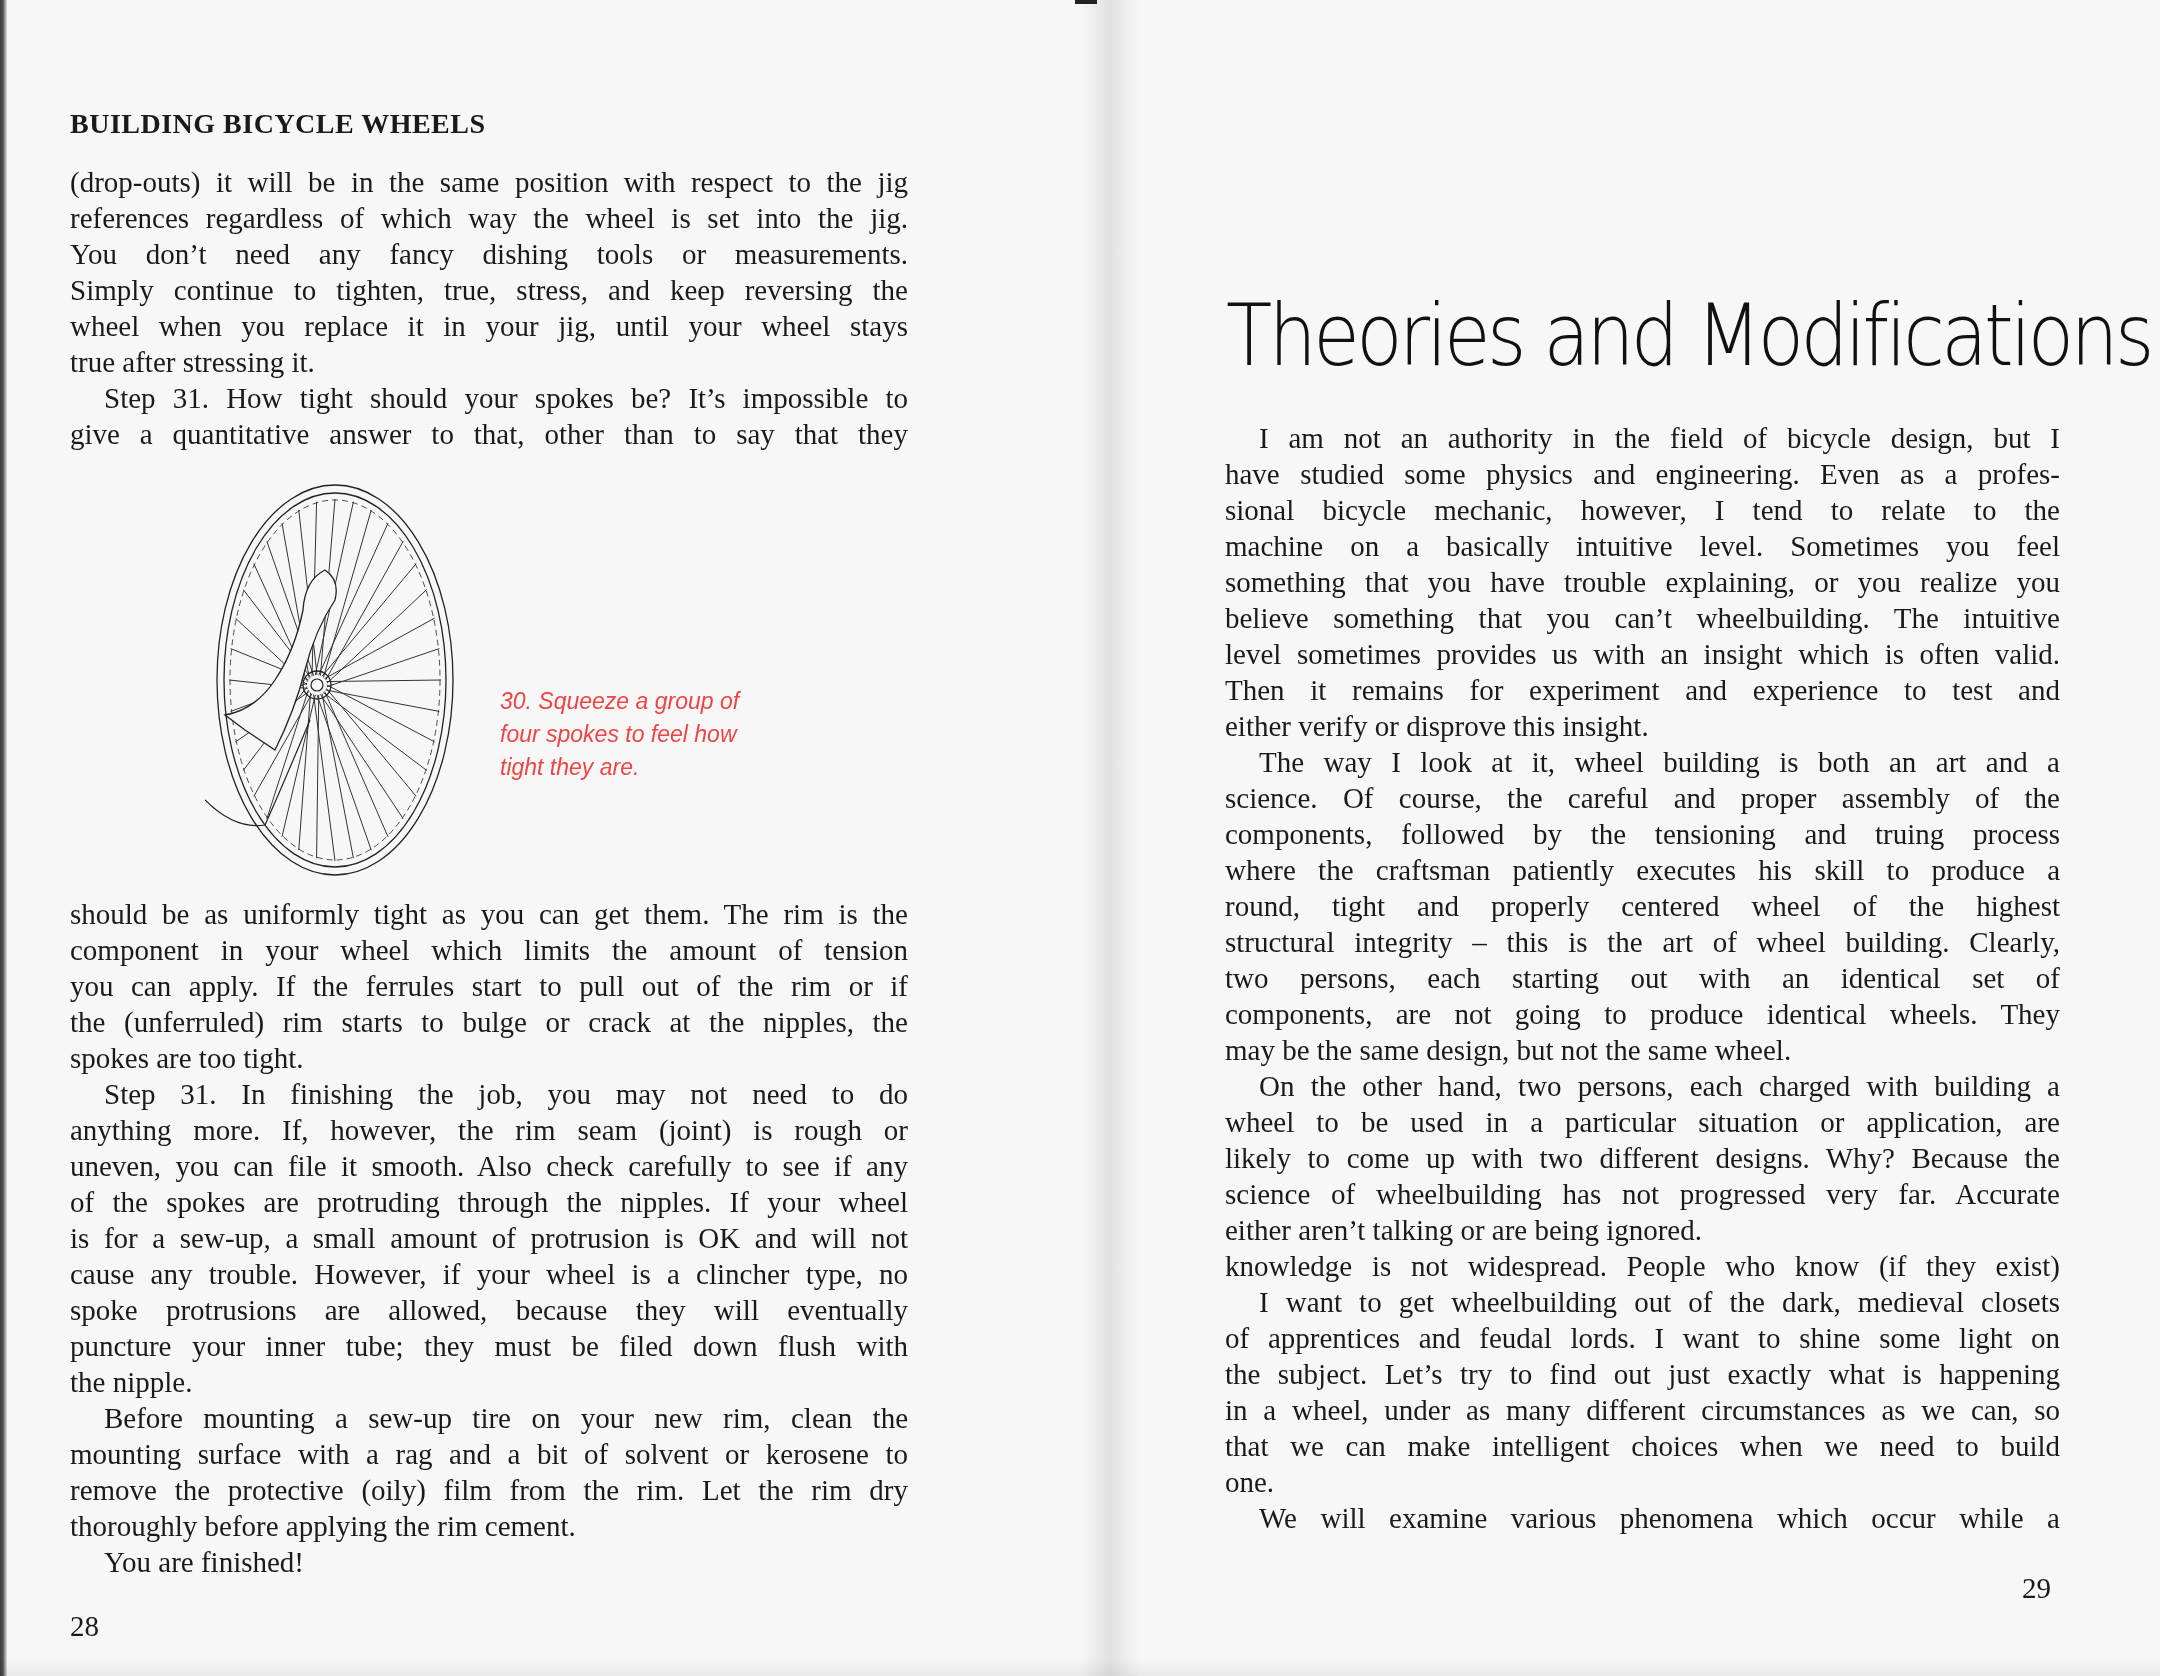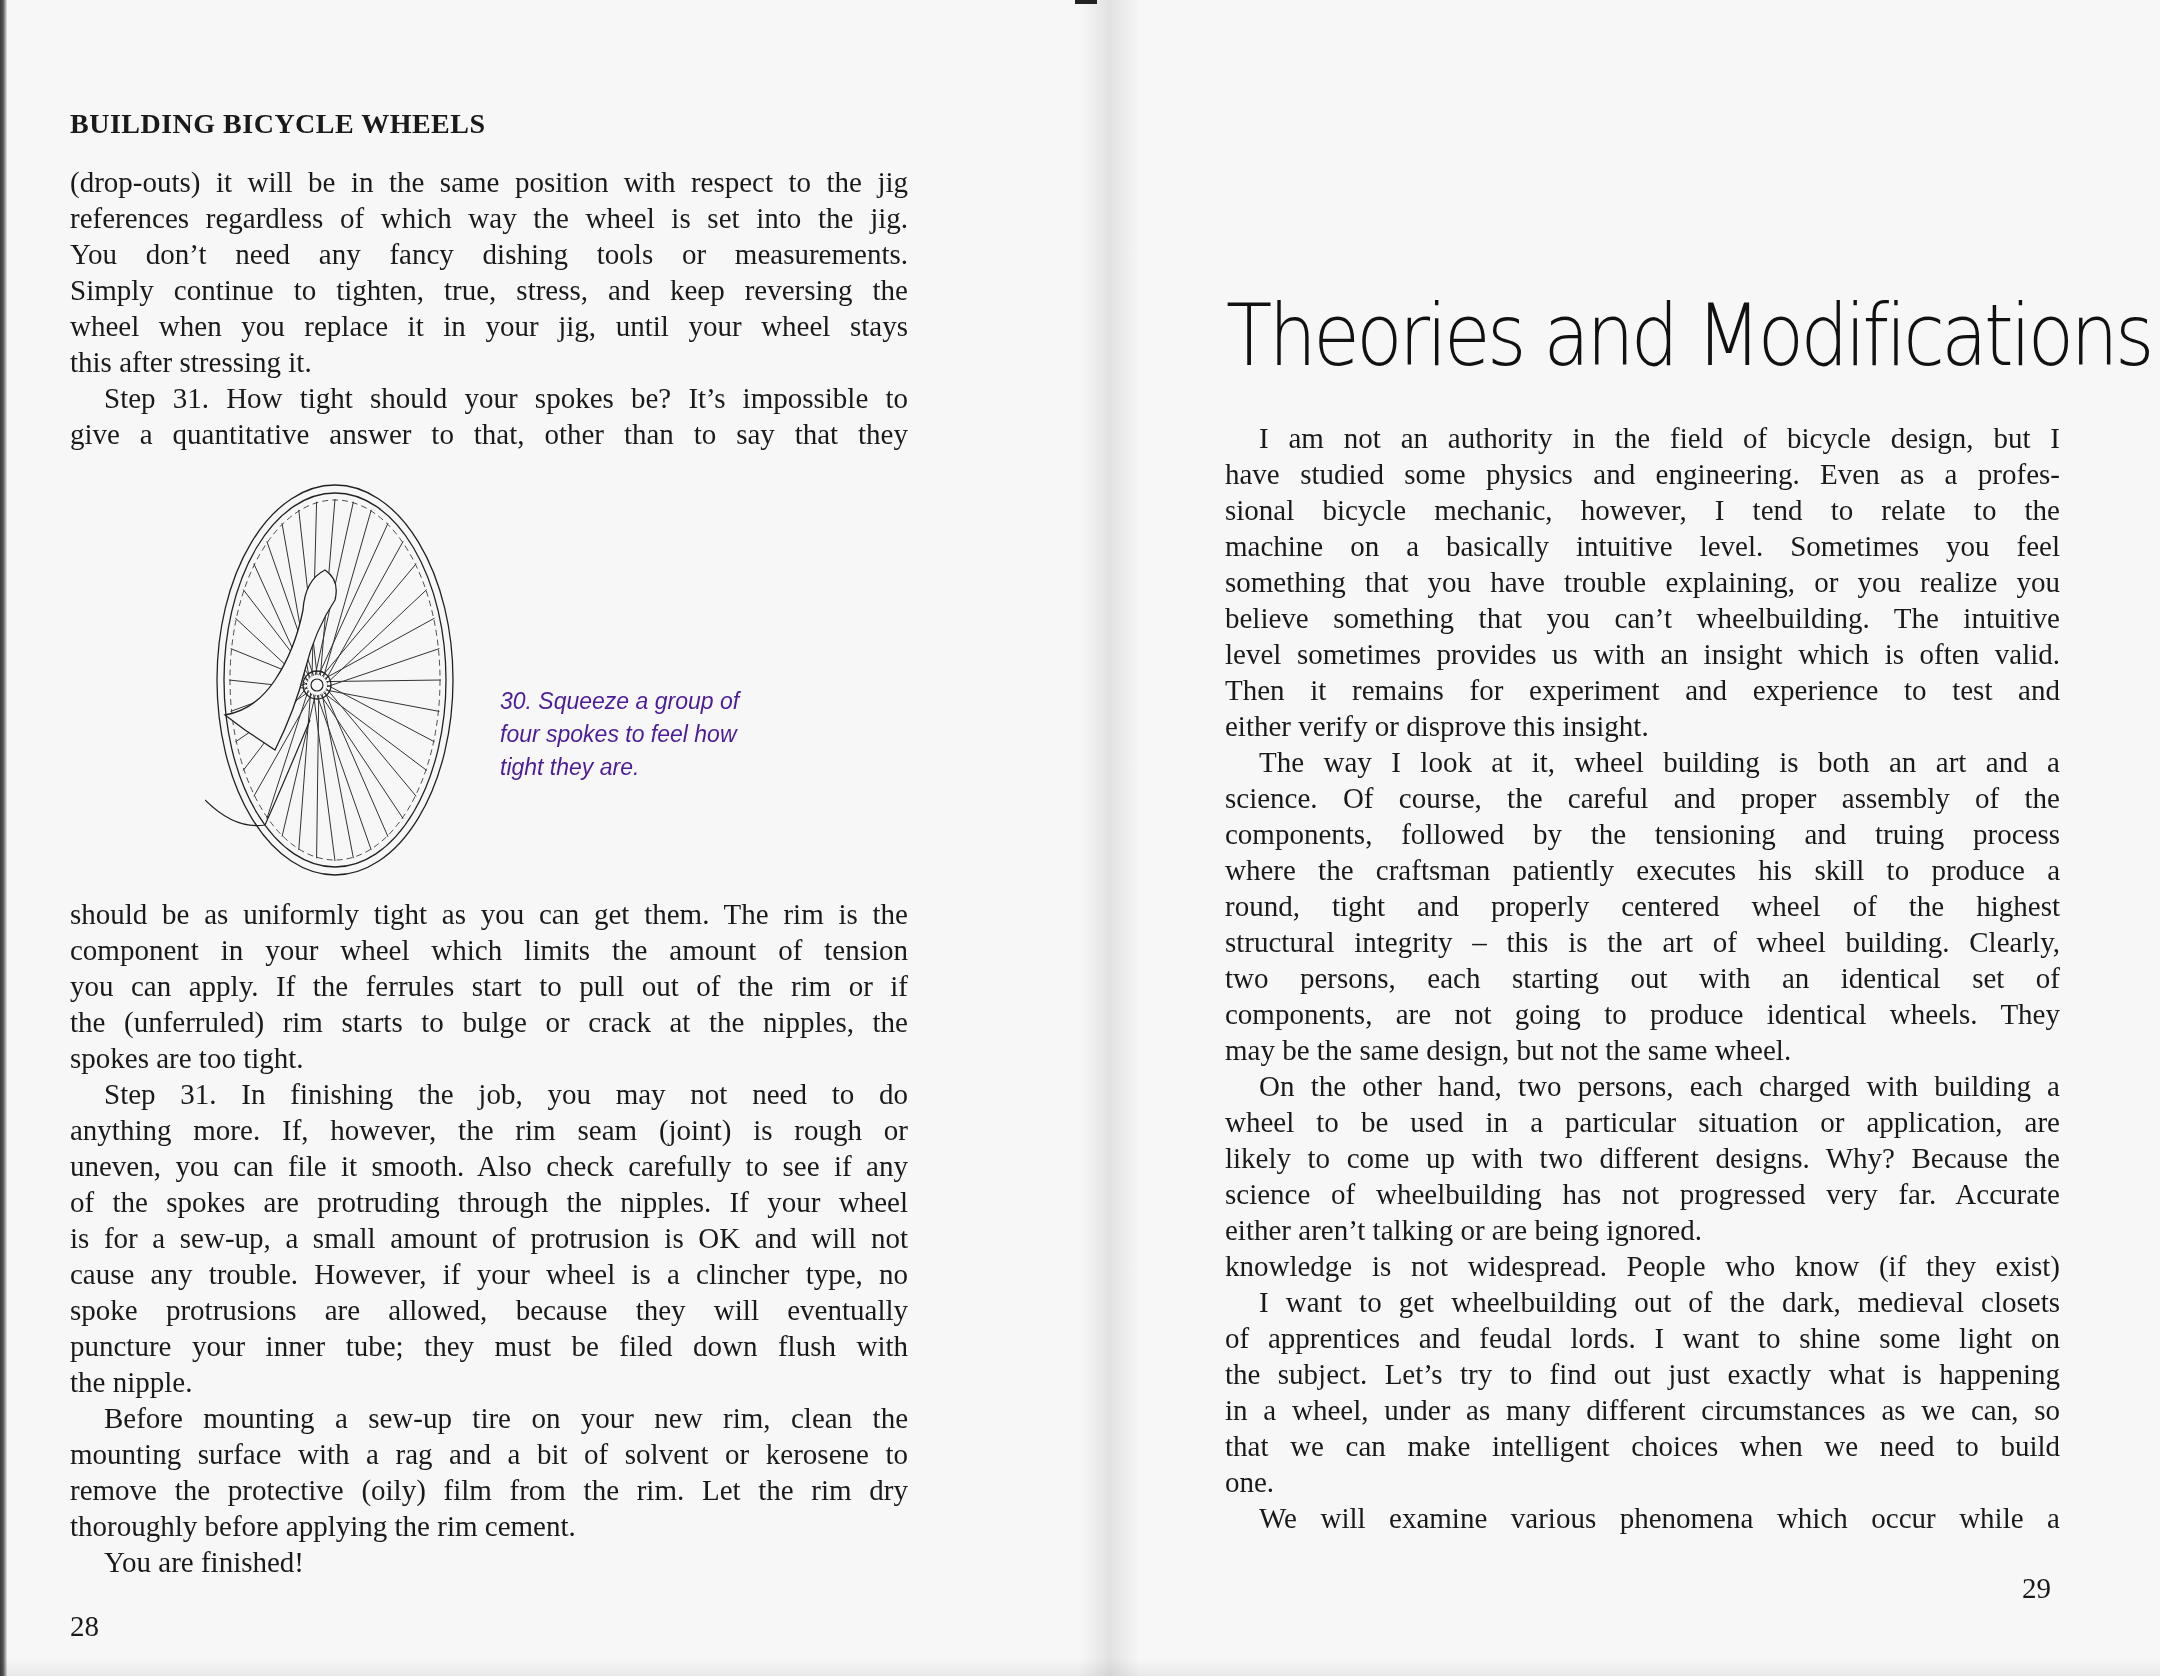--- a/index.html
+++ b/index.html
@@ -40,21 +40,21 @@
   .line.last { text-align-last: left; }
   .line.indent { padding-left: 34px; }
   .left-block { left: 70px; width: 838px; }
   .right-block { left: 1225px; width: 835px; }
   .figure {
     position: absolute; left: 205px; top: 440px; width: 260px; height: 400px;
   }
   .caption {
     position: absolute; left: 500px; top: 645px; width: 300px;
     font-family: "Liberation Sans", "DejaVu Sans", sans-serif;
-    font-style: italic; font-size: 23px; line-height: 33px; color: #4c1d95;
+    font-style: italic; font-size: 23px; line-height: 33px; color: #ef4444;
   }
   .caption span { display: block; }
   .chapter-title {
     position: absolute; left: 1226px; top: 285px;
     font-family: "DejaVu Sans", "Liberation Sans", sans-serif;
     font-weight: 200; font-size: 86px; letter-spacing: -4px;
     transform: scaleX(0.88); transform-origin: left center;
     color: #111; white-space: nowrap;
   }
   .page-number { position: absolute; font-size: 29px; }
@@ -69,21 +69,21 @@
 
   <div class="page page-left">
     <div class="running-head">BUILDING BICYCLE WHEELS</div>
 
     <div class="textblock left-block" style="top:124px;" id="left-top">
         <span class="line">(drop-outs) it will be in the same position with respect to the jig</span>
         <span class="line">references regardless of which way the wheel is set into the jig.</span>
         <span class="line">You don’t need any fancy dishing tools or measurements.</span>
         <span class="line">Simply continue to tighten, true, stress, and keep reversing the</span>
         <span class="line">wheel when you replace it in your jig, until your wheel stays</span>
-        <span class="line last">this after stressing it.</span>
+        <span class="line last">true after stressing it.</span>
         <span class="line indent">Step 31. How tight should your spokes be? It’s impossible to</span>
         <span class="line">give a quantitative answer to that, other than to say that they</span>
       </div>
 
     <div class="figure">
       <svg width="260" height="400" viewBox="0 0 260 400">
         <g fill="none" stroke="#222" stroke-width="1.3">
           <ellipse cx="130" cy="200" rx="118" ry="195"></ellipse>
           <ellipse cx="130" cy="200" rx="111" ry="187"></ellipse>
           <ellipse cx="130" cy="200" rx="105" ry="180" stroke-dasharray="6 4" stroke-width="0.8"></ellipse>

